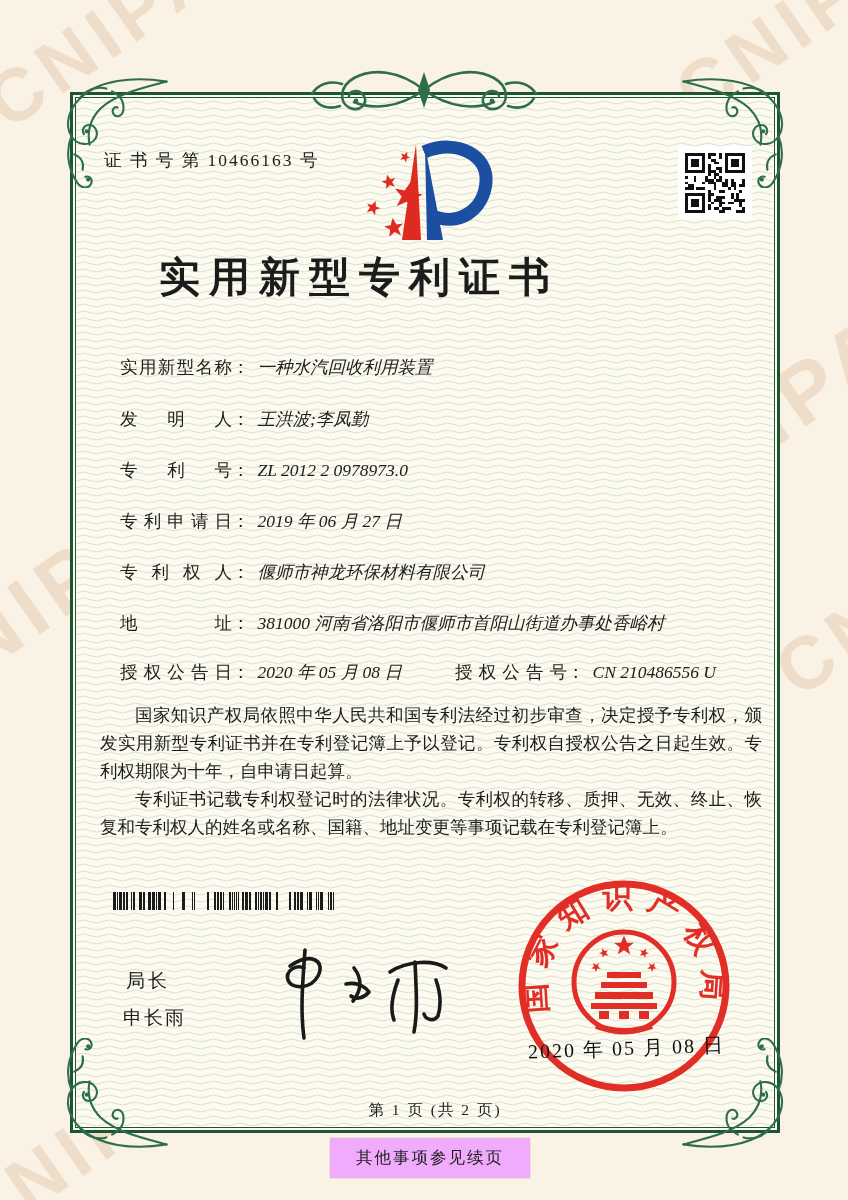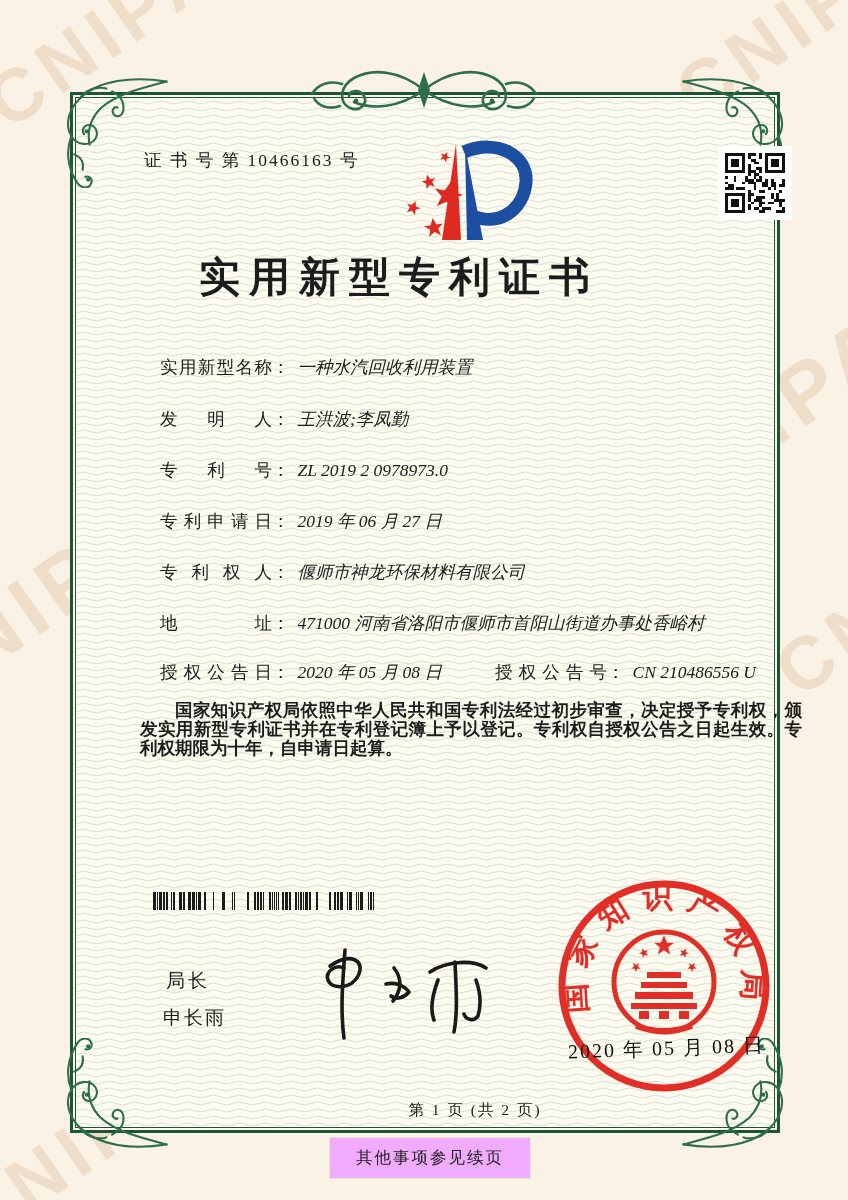--- a/index.html
+++ b/index.html
@@ -36,42 +36,42 @@
   .frame-inner {
     position:absolute; left:2px; top:2px; right:2px; bottom:2px;
     border:1px solid #1d5434;
   }
   .wave-bg { position:absolute; left:4px; top:4px; width:calc(100% - 8px); height:calc(100% - 8px); opacity:.55; }
 
   .corner { position:absolute; width:112px; height:112px; z-index:2; }
   .top-ornament { position:absolute; left:304px; top:60px; width:240px; height:60px; z-index:2; }
 
   
-  .content { position:absolute; inset:0; z-index:3;margin-left:40px; }
+  .content { position:absolute; inset:0; z-index:3; }
 
   .cert-no { position:absolute; left:104px; top:148px; font-size:17.5px; letter-spacing:2px; }
 
   .logo { position:absolute; left:352px; top:138px; width:146px; height:110px; }
   .qr-box { position:absolute; left:678px; top:146px; width:74px; height:74px; background:#fff; display:flex; align-items:center; justify-content:center; }
 
   .title {
     position:absolute; left:70px; top:250px; width:578px;
     text-align:center; font-size:41px; font-weight:700; letter-spacing:9px;
   }
 
   .field-row { position:absolute; left:120px; font-size:17.5px; white-space:nowrap; }
   .flabel { display:inline-block; width:112px; vertical-align:top; }
   .flabel.spread { display:inline-flex; justify-content:space-between; }
   .fcolon { display:inline-block; margin-right:8px; }
   .fvalue { display:inline-block;font-style:italic; }
   .field-pair2 { position:absolute; left:335px; top:0; }
 
   .body-text {
     position:absolute; left:100px; top:701px; width:662px;
-    font-size:17.5px; line-height:19px; text-align:justify;font-weight:bold;
+    font-size:17.5px; line-height:28px; text-align:justify;
   }
   .body-text p { text-indent:2em; }
 
   .barcode { position:absolute; left:113px; top:892px; width:226px; height:18px; }
 
   .officer-title { position:absolute; left:126px; top:968px; font-size:19px; font-family:Liberation Mono, monospace; letter-spacing:3px; }
   .officer-name  { position:absolute; left:123px; top:1005px; font-size:19px; font-family:Liberation Sans, sans-serif; letter-spacing:2px; }
   .signature { position:absolute; left:248px; top:938px; width:210px; height:110px; }
 
   .seal { position:absolute; left:500px; top:876px; width:248px; height:228px; opacity:.95; z-index:4; }
@@ -301,21 +301,21 @@
         <span>发</span>
         <span>明</span>
         <span>人</span>
       </span><span class="fcolon">：</span><span class="fvalue">王洪波;李凤勤</span>
   </div>
   <div class="field-row" style="top:458px;">
     <span class="flabel spread">
         <span>专</span>
         <span>利</span>
         <span>号</span>
-      </span><span class="fcolon">：</span><span class="fvalue">ZL 2019 2 0978973.0</span>
+      </span><span class="fcolon">：</span><span class="fvalue">ZL 2012 2 0978973.0</span>
   </div>
   <div class="field-row" style="top:509px;">
     <span class="flabel spread">
         <span>专</span>
         <span>利</span>
         <span>申</span>
         <span>请</span>
         <span>日</span>
       </span><span class="fcolon">：</span><span class="fvalue">2019 年 06 月 27 日</span>
   </div>
@@ -324,21 +324,21 @@
         <span>专</span>
         <span>利</span>
         <span>权</span>
         <span>人</span>
       </span><span class="fcolon">：</span><span class="fvalue">偃师市神龙环保材料有限公司</span>
   </div>
   <div class="field-row" style="top:611px;">
     <span class="flabel spread">
         <span>地</span>
         <span>址</span>
-      </span><span class="fcolon">：</span><span class="fvalue">471000 河南省洛阳市偃师市首阳山街道办事处香峪村</span>
+      </span><span class="fcolon">：</span><span class="fvalue">381000 河南省洛阳市偃师市首阳山街道办事处香峪村</span>
   </div>
   <div class="field-row" style="top:660px;">
     <span class="flabel spread">
         <span>授</span>
         <span>权</span>
         <span>公</span>
         <span>告</span>
         <span>日</span>
       </span><span class="fcolon">：</span><span class="fvalue">2020 年 05 月 08 日</span>
     <span class="field-pair2">
@@ -347,20 +347,21 @@
           <span>权</span>
           <span>公</span>
           <span>告</span>
           <span>号</span>
         </span><span class="fcolon">：</span><span class="fvalue">CN 210486556 U</span>
     </span>
   </div>
 
   <div class="body-text">
     <p>国家知识产权局依照中华人民共和国专利法经过初步审查，决定授予专利权，颁发实用新型专利证书并在专利登记簿上予以登记。专利权自授权公告之日起生效。专利权期限为十年，自申请日起算。</p>
+    <p>专利证书记载专利权登记时的法律状况。专利权的转移、质押、无效、终止、恢复和专利权人的姓名或名称、国籍、地址变更等事项记载在专利登记簿上。</p>
   </div>
 
   <svg class="barcode" id="barcode-svg" viewBox="0 0 226 18" preserveAspectRatio="none">
       <rect x="0" y="0" width="3" height="18" fill="#1b1b1b"></rect>
       <rect x="4" y="0" width="1" height="18" fill="#1b1b1b"></rect>
       <rect x="6" y="0" width="3" height="18" fill="#1b1b1b"></rect>
       <rect x="10" y="0" width="2" height="18" fill="#1b1b1b"></rect>
       <rect x="13" y="0" width="2" height="18" fill="#1b1b1b"></rect>
       <rect x="18" y="0" width="1" height="18" fill="#1b1b1b"></rect>
       <rect x="20" y="0" width="2" height="18" fill="#1b1b1b"></rect>

